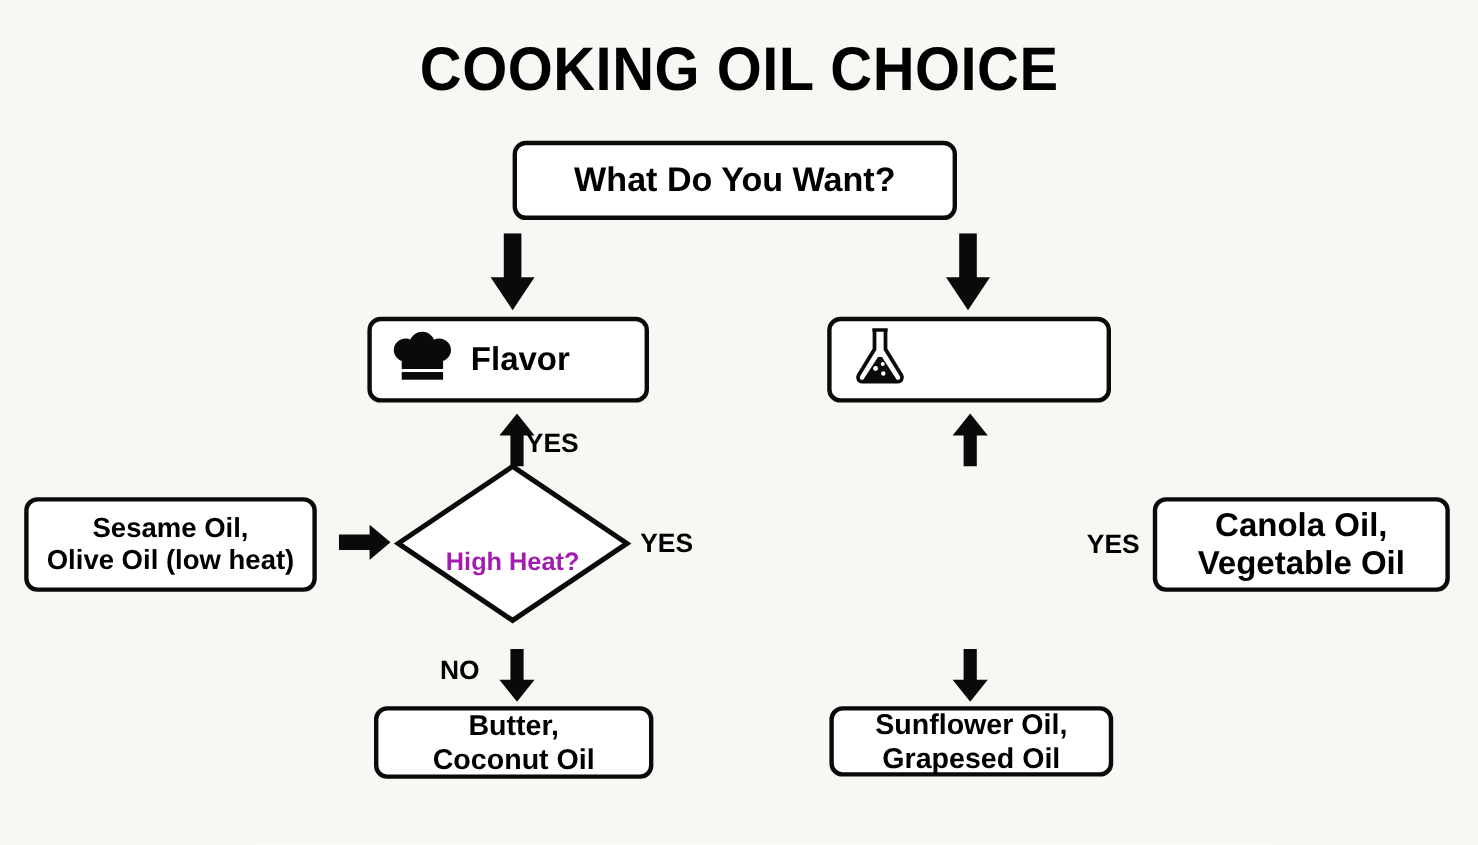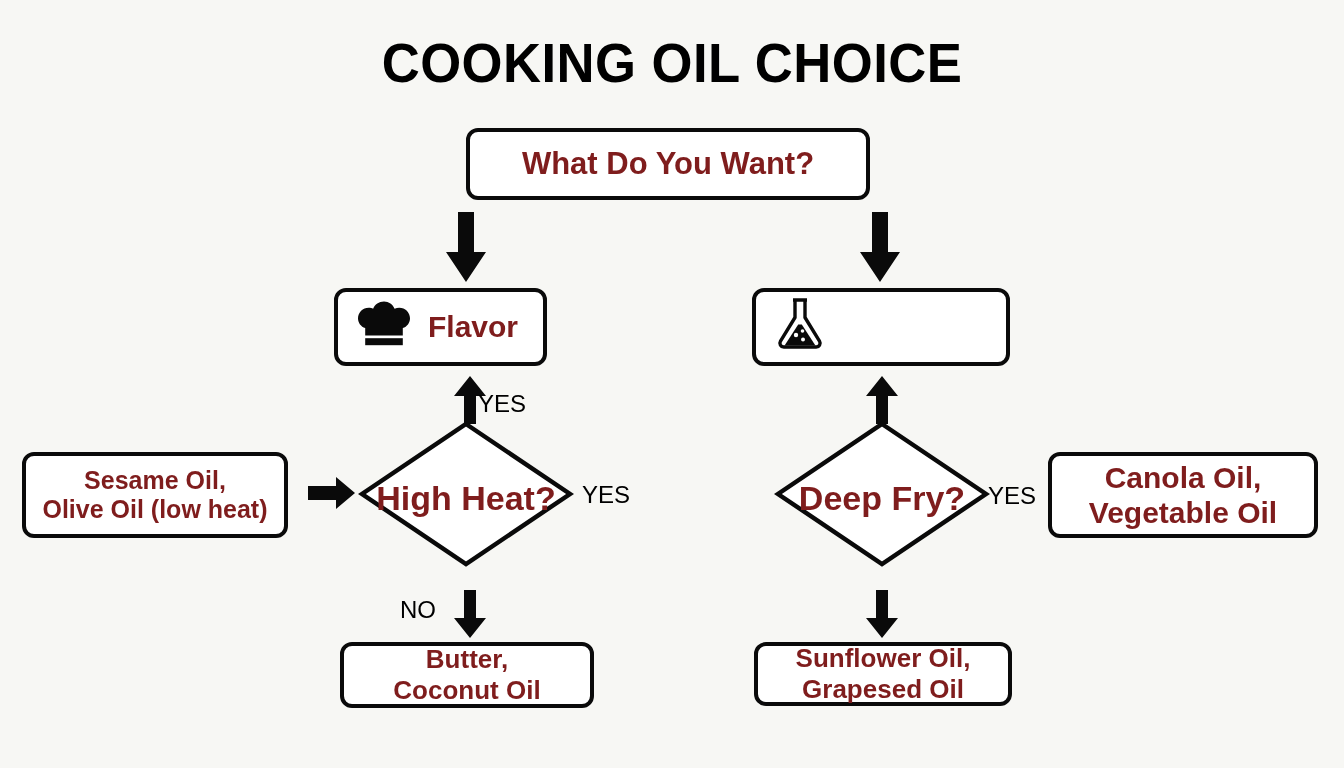--- a/index.html
+++ b/index.html
@@ -37,29 +37,29 @@
   
   .node {
     position: absolute;
     box-sizing: border-box;
     background: #ffffff;
     border: 4px solid #0a0a0a;
     border-radius: 12px;
     display: flex;
     align-items: center;
     justify-content: center;
-    color: #7f1d1d;
+    color: #000000;
     font-weight: 700;
     line-height: 1.18;
     text-align: center;
   }
   .node .label { white-space: pre-line; }
 
   .node-root       { left: 466px; top: 128px; width: 404px; height: 72px; font-size: 31px; }
-  .node-flavor     { left: 334px; top: 288px; width: 213px; height: 78px; font-size: 30px; }
+  .node-flavor     { left: 334px; top: 288px; width: 256px; height: 78px; font-size: 30px; }
   .node-neutral    { left: 752px; top: 288px; width: 258px; height: 78px; font-size: 30px; }
   .node-sesame     { left: 22px;  top: 452px; width: 266px; height: 86px; font-size: 25px; }
   .node-canola     { left: 1048px;top: 452px; width: 270px; height: 86px; font-size: 30px; }
   .node-butter     { left: 340px; top: 642px; width: 254px; height: 66px; font-size: 26px; }
   .node-sunflower  { left: 754px; top: 642px; width: 258px; height: 64px; font-size: 26px; }
 
   .node-with-icon {
     justify-content: flex-start;
     padding-left: 18px;
     gap: 16px;
@@ -68,42 +68,42 @@
   
   .icon { display: block; flex: 0 0 auto; }
 
   
   .diamond-wrap {
     position: absolute;
   }
   .diamond-wrap svg { display: block; }
   .diamond-text {
     position: absolute;
-    left: 0; top: 4px;
+    left: 0; top: 16px;
     width: 100%;
     height: 100%;
     display: flex;
     align-items: center;
     justify-content: center;
-    font-size: 34px;
-    font-weight: 700;
-    color: #7f1d1d;
+    font-size: 23px;
+    font-weight: 700;
+    color: #a21caf;
   }
   .dia-heat { left: 358px; top: 420px; width: 216px; height: 148px; }
   .dia-fry  { left: 774px; top: 420px; width: 216px; height: 148px; }
 
   
   .arrow { position: absolute; }
   .arrow svg { display: block; }
 
   
   .edge-label {
     position: absolute;
     font-size: 24px;
-    font-weight: 400;
+    font-weight: 700;
     color: #000000;
     white-space: nowrap;
   }
 
   .lbl-yes-left   { left: 478px;  top: 390px; }
   .lbl-no-left    { left: 400px;  top: 596px; }
   .lbl-yes-heat   { left: 582px;  top: 481px; }
   .lbl-yes-fry    { left: 988px;  top: 482px; }
 </style>
 </head>
@@ -165,26 +165,20 @@
   </div>
 
   <div class="diamond-wrap dia-heat">
     <svg width="216" height="148" viewBox="0 0 216 148">
       <polygon points="108,4 212,74 108,144 4,74" fill="#ffffff" stroke="#0a0a0a" stroke-width="4.5" stroke-linejoin="miter"></polygon>
     </svg>
     <div class="diamond-text">High Heat?</div>
   </div>
   <div class="edge-label lbl-yes-heat">YES</div>
 
-  <div class="diamond-wrap dia-fry">
-    <svg width="216" height="148" viewBox="0 0 216 148">
-      <polygon points="108,4 212,74 108,144 4,74" fill="#ffffff" stroke="#0a0a0a" stroke-width="4.5" stroke-linejoin="miter"></polygon>
-    </svg>
-    <div class="diamond-text">Deep Fry?</div>
-  </div>
   <div class="edge-label lbl-yes-fry">YES</div>
 
   <div class="arrow" style="left:308px; top:476px;">
     <svg width="48" height="34" viewBox="0 0 48 34">
       <polygon points="0,10 28,10 28,1 47,17 28,33 28,24 0,24" fill="#0a0a0a"></polygon>
     </svg>
   </div>
 
   <div class="node node-sesame">
     <span class="label">Sesame Oil,

